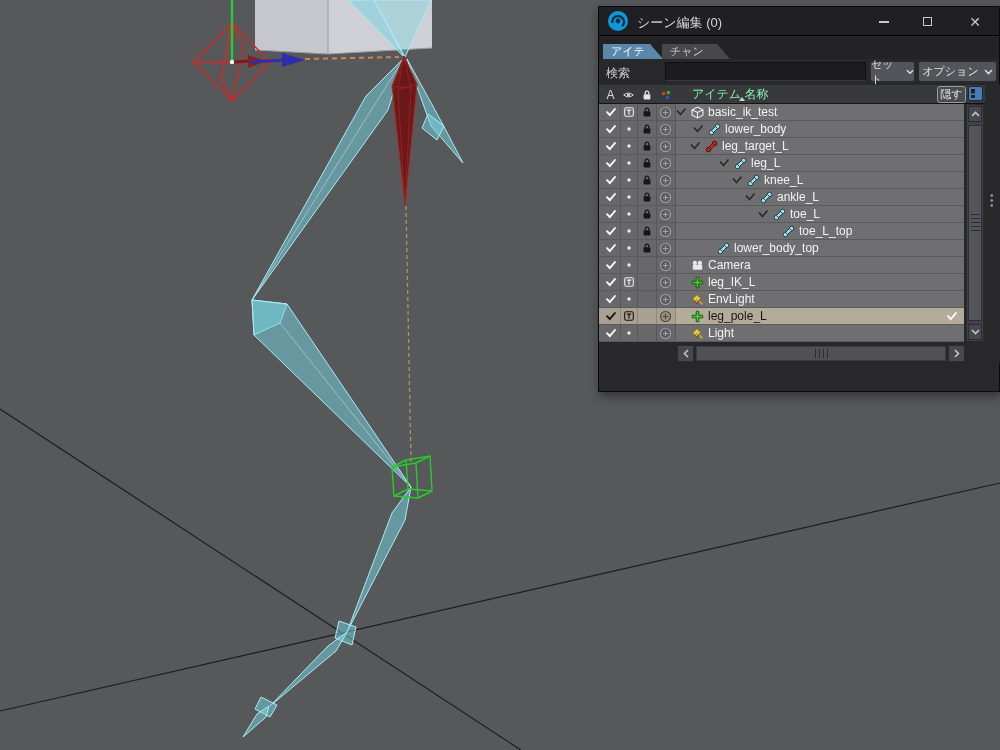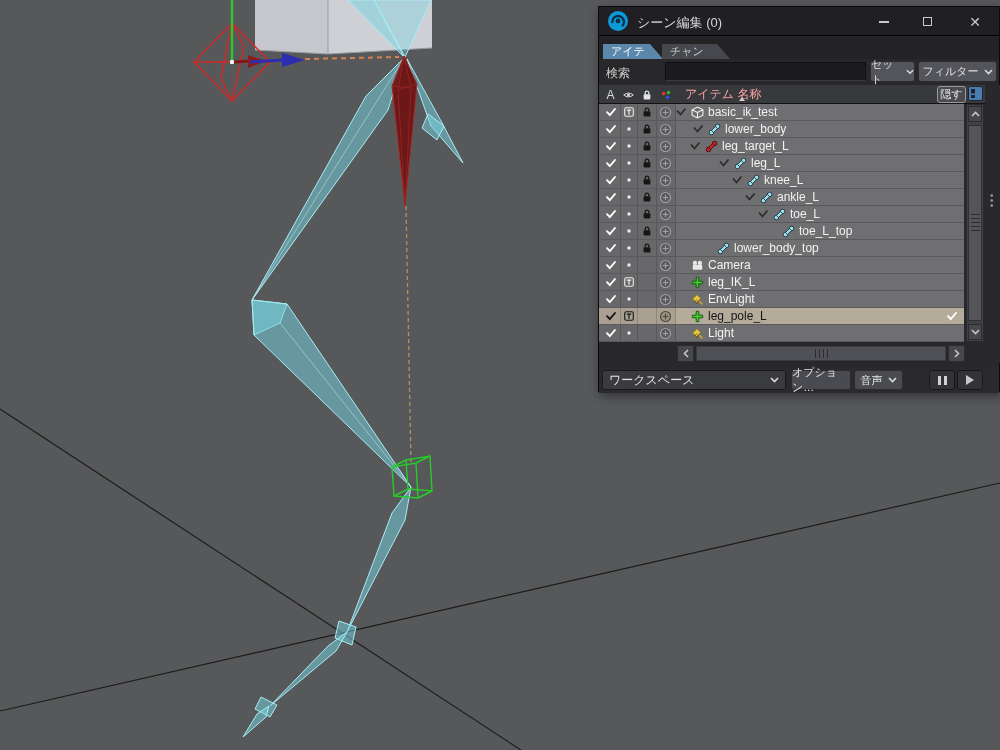--- a/index.html
+++ b/index.html
@@ -41,21 +41,21 @@
     border-radius:3px; color:#e2e2e2; font-size:11px; display:flex; align-items:center;
     justify-content:center; gap:5px; }
   #set-btn { left:271px; width:45px; } #filter-btn { left:319px; width:79px; }
 
   
   #listheader { position:absolute; left:0; top:78px; width:386px; height:19px;
     background:#38393d; border-bottom:1px solid #131315; }
   .hcell { position:absolute; top:0; height:19px; display:flex; align-items:center; justify-content:center; }
   #hdr-a { left:2px; width:19px; color:#d8d8d8; }
   #hdr-eye { left:21px; width:17px; } #hdr-lock { left:38px; width:19px; } #hdr-rgb { left:57px; width:19px; }
-  #hdr-name { left:86px; color:#fca5a5; }
+  #hdr-name { left:93px; color:#86efac; }
   #hdr-sort { position:absolute; left:140px; top:12px; width:0; height:0;
     border-left:3px solid transparent; border-right:3px solid transparent; border-bottom:4px solid #cfcfcf; }
   #hide-btn { position:absolute; left:338px; top:1px; width:29px; height:17px; background:#4a4b4f;
     border:1px solid #9a9a9e; border-radius:3px; color:#ececec; font-size:11px;
     display:flex; align-items:center; justify-content:center; }
   #layout-icon { position:absolute; left:369px; top:1px; }
 
   
   #tree-rows { position:absolute; left:0; top:97px; width:365px; height:238px; background:#59595c; }
   .trow { position:relative; width:100%; height:17px; background:#6f6f71;
@@ -210,21 +210,21 @@
   <div id="searchrow">
     <span id="search-label">検索</span>
     <input id="search-input" value="" placeholder="" style="">
     <div class="drop-btn" id="set-btn">
       <span>セット</span>
       <svg width="9" height="6" viewBox="0 0 9 6">
             <path d="M1 1 L4.5 4.5 L8 1" stroke="#dadada" stroke-width="1.6" fill="none"></path>
           </svg>
     </div>
     <div class="drop-btn" id="filter-btn">
-      <span>フィルター</span>
+      <span>オプション</span>
       <svg width="9" height="6" viewBox="0 0 9 6">
             <path d="M1 1 L4.5 4.5 L8 1" stroke="#dadada" stroke-width="1.6" fill="none"></path>
           </svg>
     </div>
   </div>
 
   <div id="listheader">
     <div class="hcell" id="hdr-a">A</div>
     <div class="hcell" id="hdr-eye">
       <svg width="13" height="12" viewBox="0 0 12 12">
@@ -837,36 +837,14 @@
             <div></div>
           </div>
     </div>
     <div class="hbtn" id="hs-right">
       <svg width="6" height="9" viewBox="0 0 6 9">
             <path d="M1 1 L4.5 4.5 L1 8" stroke="#c4c4c4" stroke-width="1.6" fill="none"></path>
           </svg>
     </div>
   </div>
 
-  <div id="bottombar">
-    <div id="workspace-dd">
-      <span>ワークスペース</span>
-      <svg width="9" height="6" viewBox="0 0 9 6">
-            <path d="M1 1 L4.5 4.5 L8 1" stroke="#dadada" stroke-width="1.6" fill="none"></path>
-          </svg>
-    </div>
-    <div class="bbtn" id="options-btn">オプション…</div>
-    <div class="bbtn" id="audio-btn">
-      <span>音声</span>
-      <svg width="9" height="6" viewBox="0 0 9 6">
-            <path d="M1 1 L4.5 4.5 L8 1" stroke="#dadada" stroke-width="1.6" fill="none"></path>
-          </svg>
-    </div>
-    <div class="transport" id="pause-btn">
-          <div></div>
-          <div></div>
-        </div>
-    <div class="transport" id="play-btn">
-          <div></div>
-        </div>
-  </div>
 </div>
 </div>
 
 </body></html>

